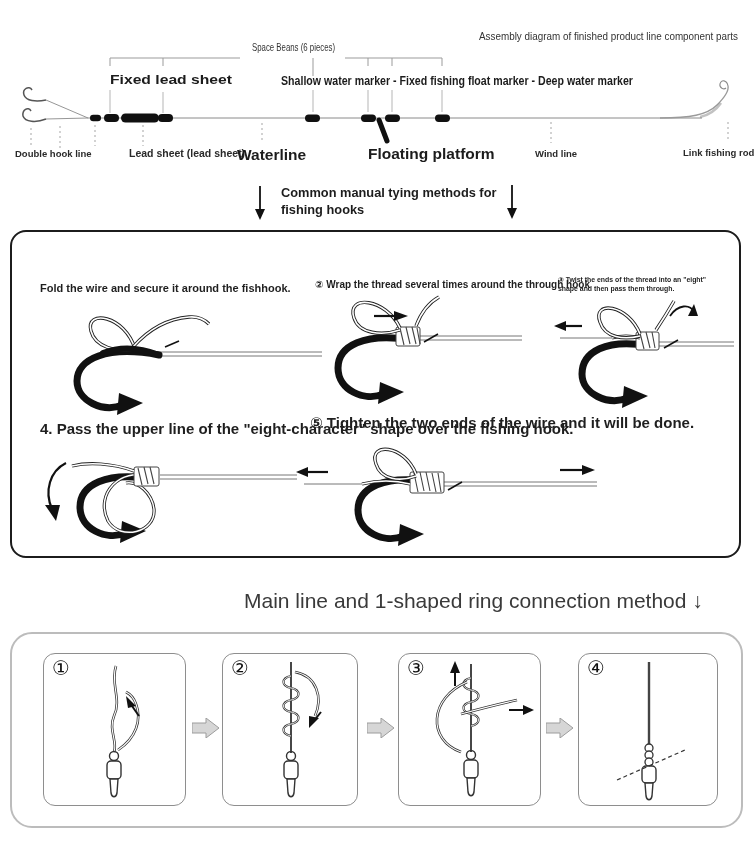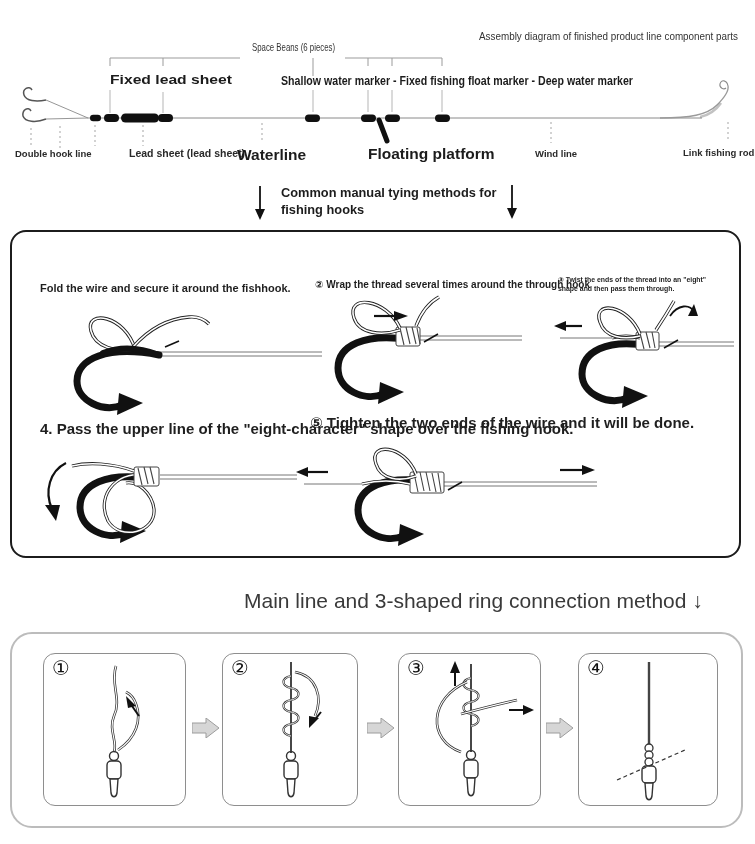--- a/index.html
+++ b/index.html
@@ -176,21 +176,21 @@
       <path d="M70 42 C 86 38 102 38 118 42" stroke="#222" stroke-width="3" fill="none"></path>
       <path d="M70 42 C 86 38 102 38 118 42" stroke="#fff" stroke-width="1.4" fill="none"></path>
       <path d="M36 30 H16" stroke="#111" stroke-width="2.2" fill="none"></path>
       <polygon points="16,25 4,30 16,35" fill="#111"></polygon>
       <path d="M268 28 H290" stroke="#111" stroke-width="2.2" fill="none"></path>
       <polygon points="290,23 303,28 290,33" fill="#111"></polygon>
       <path d="M156 48 L170 40" stroke="#111" stroke-width="1.6" fill="none"></path>
     </svg>
   </div>
 
-  <div class="abs connect-heading">Main line and 3-shaped ring connection method ↓</div>
+  <div class="abs connect-heading">Main line and 1-shaped ring connection method ↓</div>
 
   <div class="abs bottom-box">
 
     <div class="panel p1">
       <span class="badge">①</span>
       <svg width="140" height="150" viewBox="0 0 140 150">
         <path d="M72 12 C 66 30 78 45 70 62 C 64 76 74 88 70 98" stroke="#333" stroke-width="2.6" fill="none"></path>
         <path d="M72 12 C 66 30 78 45 70 62 C 64 76 74 88 70 98" stroke="#fff" stroke-width="1.1" fill="none"></path>
         <path d="M74 96 C 92 84 98 66 92 50 C 90 44 86 40 82 38" stroke="#333" stroke-width="2.6" fill="none"></path>
         <path d="M74 96 C 92 84 98 66 92 50 C 90 44 86 40 82 38" stroke="#fff" stroke-width="1.1" fill="none"></path>

